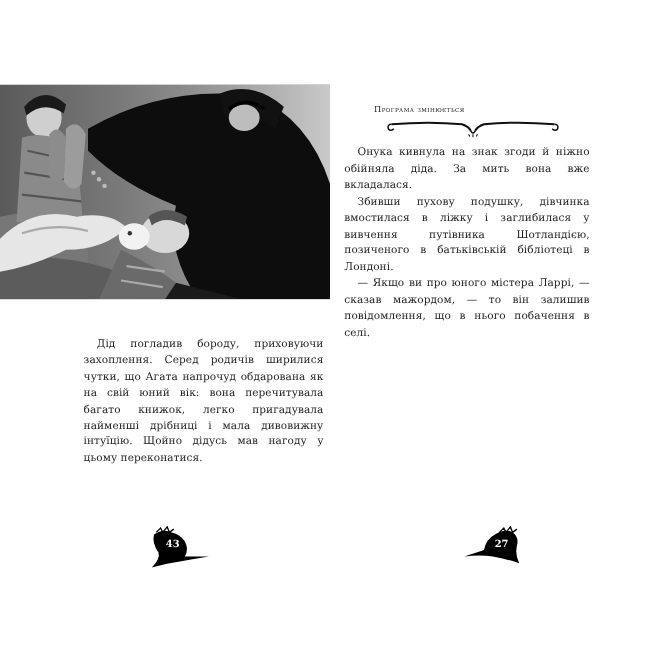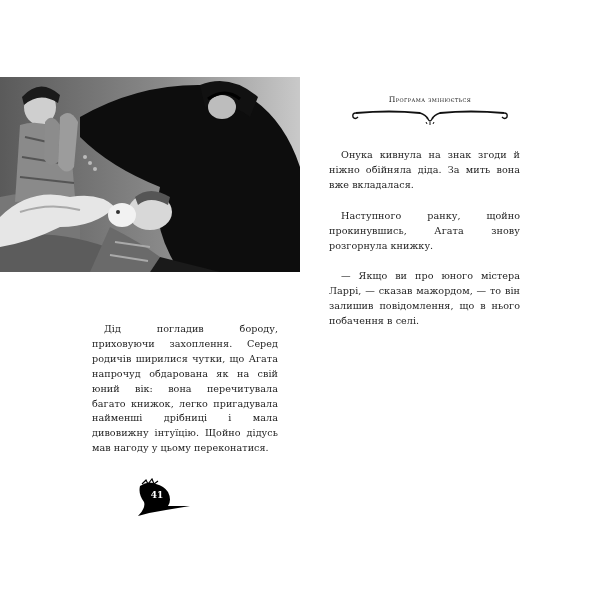--- a/index.html
+++ b/index.html
@@ -5,26 +5,26 @@
     html, body { margin: 0; padding: 0; background: #ffffff; }
     body { width: 600px; height: 600px; position: relative; overflow: hidden; font-family: "DejaVu Serif", serif; color: #1e1e1e; }
     .spread { position: absolute; left: 0; top: 0; width: 600px; height: 600px; background: #fff; }
 
     
     .illustration { position: absolute; left: 0; top: 77px; width: 300px; height: 195px; overflow: hidden; background: #6b6b6b; }
     .illustration svg { display: block; width: 100%; height: 100%; }
 
     
     .page-text { position: absolute; font-size: 9.6px; line-height: 14.9px; text-align: justify; letter-spacing: 0.05px; }
-    .page-text p { margin: 16px; text-indent: 12px; }
+    .page-text p { margin: 0; text-indent: 12px; }
     .left-text { left: 76px; top: 306px; width: 218px; }
     .right-text { left: 313px; top: 132px; width: 223px; }
 
     
-    .running-header { position: absolute; left: 340px; top: 95px; width: 180px; text-align: center; }
+    .running-header { position: absolute; left: 340px; top: 95px; width: 180px; text-align: left; }
     .running-title { font-size: 7.6px; letter-spacing: 0.4px; font-variant: small-caps; color: #222; }
     .ornament { display: block; margin: 1px auto 0; width: 160px; height: 20px; }
 
     
     .folio { position: absolute; width: 70px; height: 40px; }
     .folio svg { position: absolute; left: 0; top: 0; width: 70px; height: 40px; }
     .folio-num { position: absolute; left: 17px; top: 12px; width: 24px; text-align: center; font-size: 9px; font-weight: bold; color: #fff; font-family: "DejaVu Serif", serif; }
     .folio-left { left: 128px; top: 478px; }
     .folio-right { left: 414px; top: 478px; }
   </style>
@@ -78,35 +78,42 @@
 
   <div class="page-text left-text">
     <p class="first">Дід погладив бороду, приховуючи захоплення. Серед родичів ширилися чутки, що Агата напрочуд обдарована як на свій юний вік: вона перечитувала багато книжок, легко пригадувала найменші дрібниці і мала дивовижну інтуїцію. Щойно дідусь мав нагоду у цьому переконатися.</p>
   </div>
 
   <div class="folio folio-left">
     <svg viewBox="0 0 70 40">
       <path d="M12 8 Q20 2 28 6 Q36 8 40 14 Q44 22 40 28 L62 28 Q50 30 38 32 Q24 34 10 38 Q18 30 16 24 Q10 16 12 8 Z" fill="#000"></path>
       <path d="M14 6 L18 2 L20 6 L24 1 L26 6 L30 3" stroke="#000" stroke-width="1.2" fill="none"></path>
     </svg>
-    <span class="folio-num">41</span>
+    <span class="folio-num">43</span>
   </div>
 
   <div class="running-header">
     <div class="running-title">Програма змінюється</div>
     <svg class="ornament" viewBox="0 0 160 20">
       <path d="M6 8 Q2 8 3 12 Q5 15 8 12" stroke="#111" stroke-width="1.4" fill="none"></path>
       <path d="M6 8 Q40 5 70 8 Q76 10 78 14" stroke="#111" stroke-width="1.8" fill="none"></path>
       <path d="M154 8 Q158 8 157 12 Q155 15 152 12" stroke="#111" stroke-width="1.4" fill="none"></path>
       <path d="M154 8 Q120 5 90 8 Q84 10 82 14" stroke="#111" stroke-width="1.8" fill="none"></path>
       <path d="M78 14 Q80 18 82 14" stroke="#111" stroke-width="1.4" fill="none"></path>
       <path d="M76 17 L77 19 M80 17 L80 20 M84 17 L83 19" stroke="#111" stroke-width="1"></path>
     </svg>
   </div>
 
   <div class="page-text right-text">
     <p>Онука кивнула на знак згоди й ніжно обійняла діда. За мить вона вже вкладалася.</p>
-    <p>Наступного ранку, щойно прокинувшись, Агата знову розгорнула книжку.</p>
+    <p>Збивши пухову подушку, дівчинка вмостилася в ліжку і заглибилася у вивчення путівника Шотландією, позиченого в батьківській бібліотеці в Лондоні.</p>
     <p>— Якщо ви про юного містера Ларрі, — сказав мажордом, — то він залишив повідомлення, що в нього побачення в селі.</p>
   </div>
 
+  <div class="folio folio-right">
+    <svg viewBox="0 0 70 40">
+      <path d="M36 8 Q44 2 52 6 Q58 10 56 18 Q54 26 58 34 Q46 30 34 28 Q22 26 8 28 Q20 24 26 22 Q28 12 36 8 Z" fill="#000"></path>
+      <path d="M40 6 L44 2 L46 6 L50 1 L52 6 L56 3" stroke="#000" stroke-width="1.2" fill="none"></path>
+    </svg>
+    <span class="folio-num" style="left:30px;">27</span>
+  </div>
 
 </div>
 
 </body></html>

